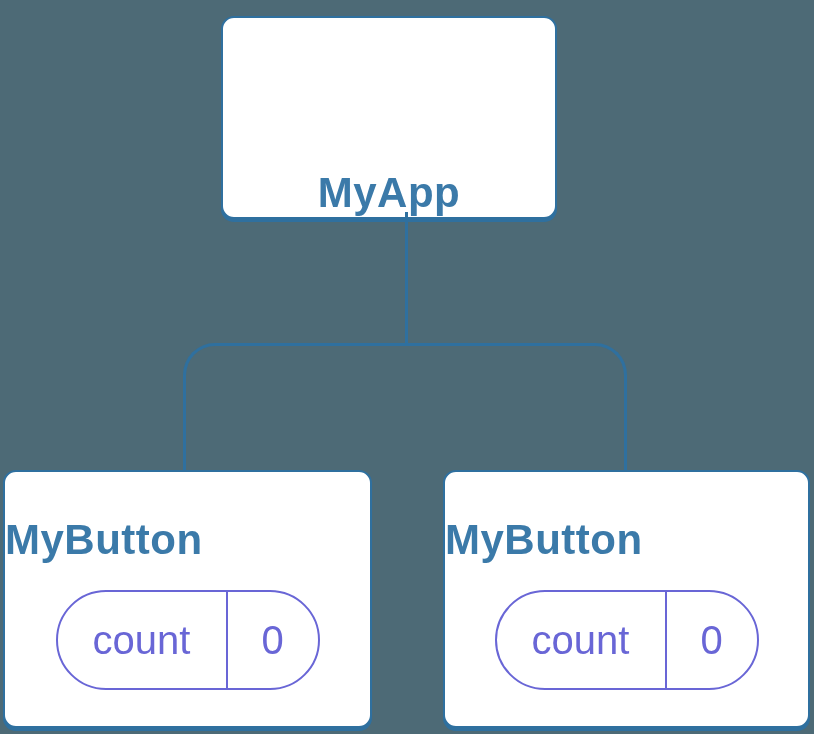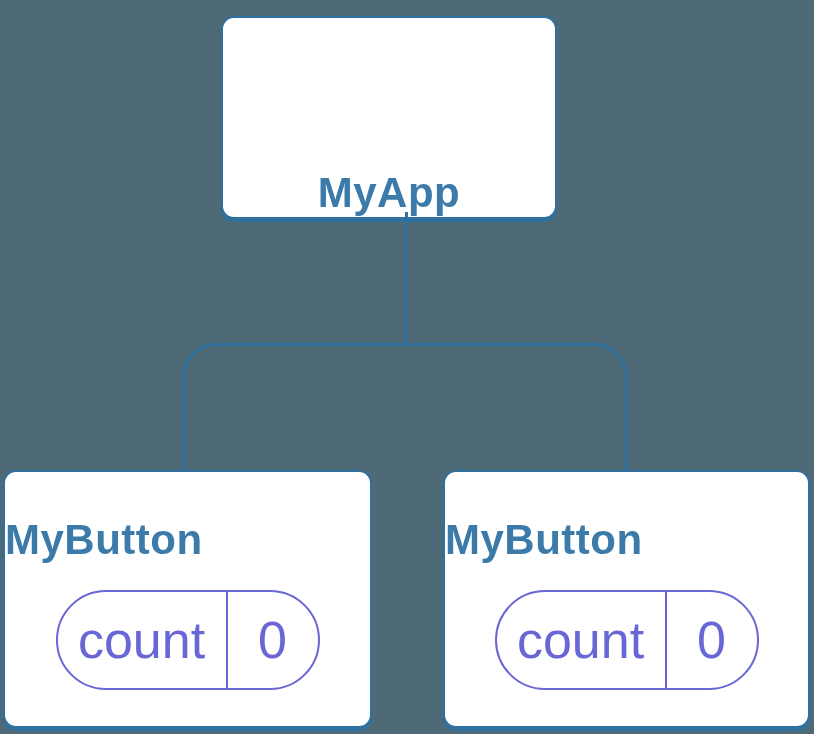--- a/index.html
+++ b/index.html
@@ -55,21 +55,21 @@
     position: absolute;
     top: 118px; left: 50%;
     transform: translateX(-50%);
     width: 264px; height: 100px;
     background: var(--node-fill, #ffffff);
     border: 2.5px solid var(--accent, #6966d6);
     border-radius: 60px;
     display: flex;
     align-items: stretch;
     color: var(--accent, #6966d6);
-    font-size: 52px;
+    font-size: 40px;
     font-weight: 400;
   }
   .state-key {
     width: 170px;
     display: flex; align-items: center; justify-content: center;
     border-right: 2.5px solid var(--accent, #6966d6);
   }
   .state-value {
     flex: 1;
     display: flex; align-items: center; justify-content: center;

